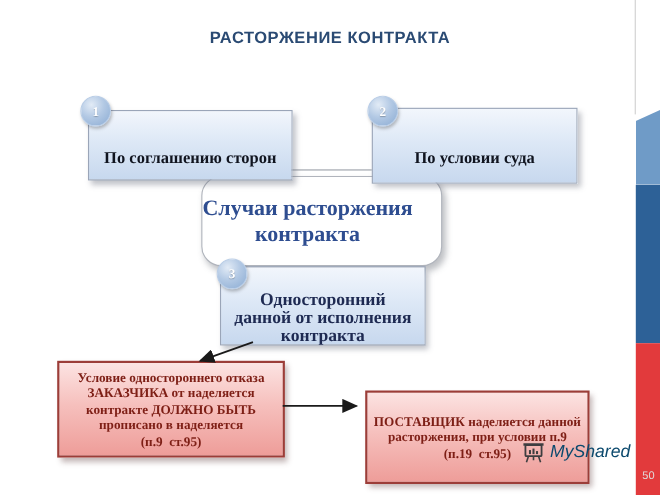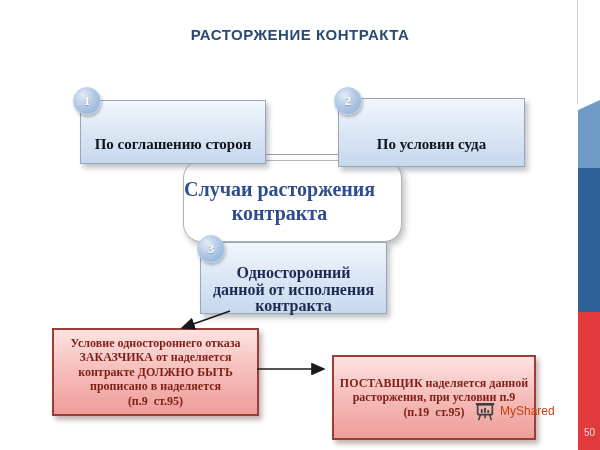--- a/index.html
+++ b/index.html
@@ -73,21 +73,21 @@
   .edge-line{position:absolute; left:577px; top:0; width:1px; height:104px; background:#cfcfcf; z-index:0;}
   .flag{position:absolute; left:578px; width:22px; z-index:0;}
   .flag-light{top:100px; height:68px; background:var(--flag-light-blue); clip-path:polygon(0 10px,100% 0,100% 100%,0 100%);}
   .flag-dark{top:168px; height:144px; background:var(--flag-dark-blue);}
   .flag-red{top:312px; height:138px; background:var(--flag-red);}
   
   .watermark{
     position:absolute; left:474px; top:400px; display:flex; align-items:center; gap:4px;
     z-index:5; font-family:"Liberation Sans","DejaVu Sans",sans-serif;
   }
-  .watermark .brand{font-size:12px; color:#c2410c;}
+  .watermark .brand{font-size:16px; color:#0c4a6e;font-style:italic;}
   .pageno{
     position:absolute; left:580px; top:427px; width:19px; text-align:center; z-index:5;
     font-family:"Liberation Sans","DejaVu Sans",sans-serif; font-size:10px; color:#e0d7d8;
   }
 </style>
 </head>
 <body>
 
 <div class="slide">
 

